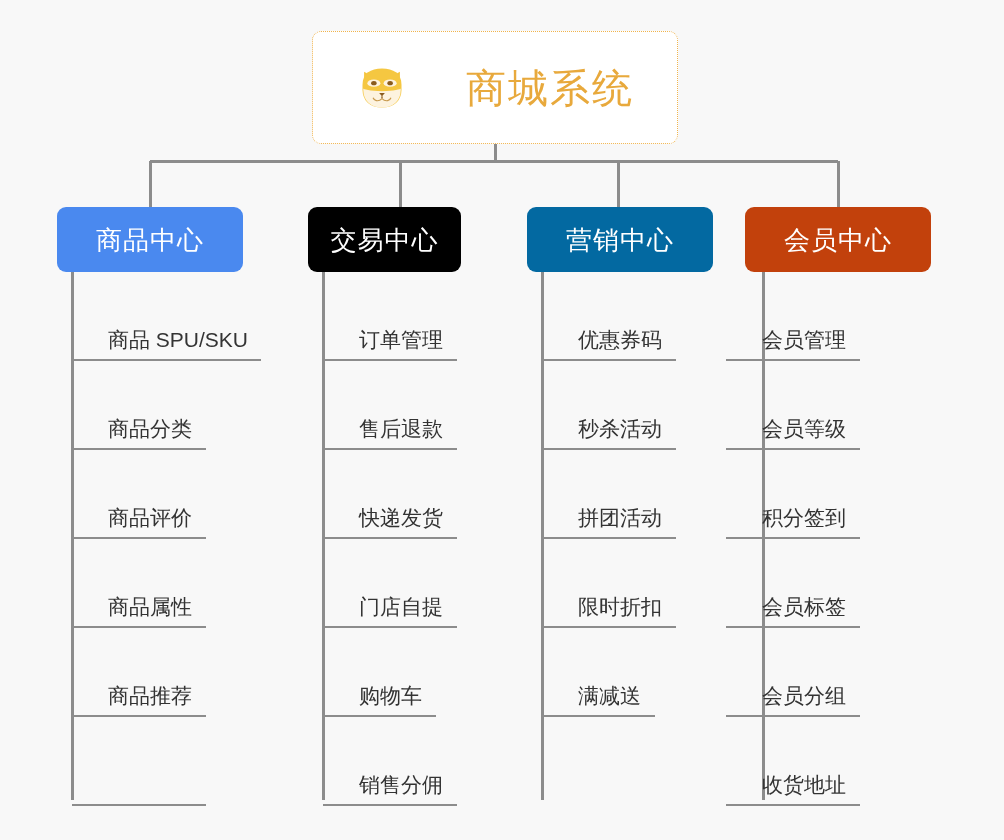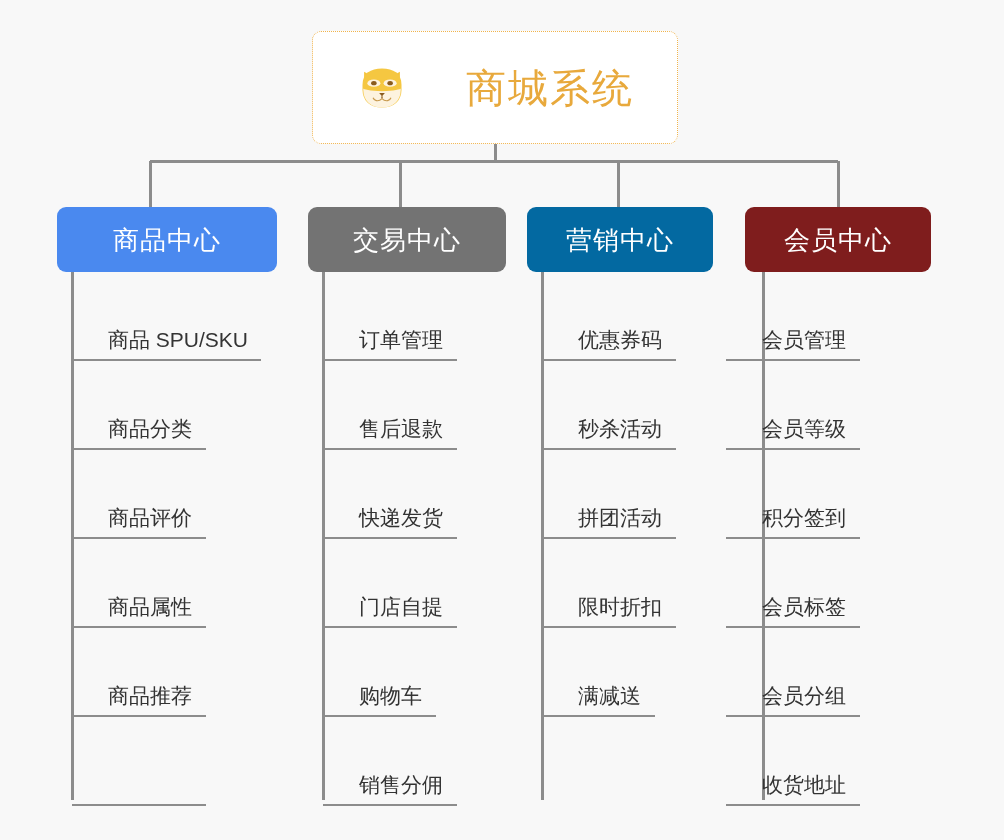--- a/index.html
+++ b/index.html
@@ -154,21 +154,21 @@
         <path d="M32 42 L32 45" stroke="#8a5b1c" stroke-width="1.6" fill="none"></path>
         <path d="M32 45 C27 50 22 47 21 44" stroke="#c89a4e" stroke-width="1.5" fill="none"></path>
         <path d="M32 45 C37 50 42 47 43 44" stroke="#c89a4e" stroke-width="1.5" fill="none"></path>
       </svg>
     </span>
     <span class="root-title">商城系统</span>
   </div>
 
   <div id="branch-root">
       <div class="branch" style="left: 0px;">
-        <div class="cat-box" style="left: 57px; width: 220px; background: rgb(74, 137, 239);">
+        <div class="cat-box" style="left: 57px; width: 186px; background: rgb(74, 137, 239);">
           <span class="cat-label">商品中心</span>
         </div>
         <div class="leaf-list" style="left: 72px;">
           <div class="leaf-item">
             <span class="leaf-label">商品 SPU/SKU</span>
             <div class="leaf-underline" style="width: 189px;"></div>
           </div>
           <div class="leaf-item">
             <span class="leaf-label">商品分类</span>
             <div class="leaf-underline" style="width: 134px;"></div>
@@ -184,21 +184,21 @@
           <div class="leaf-item">
             <span class="leaf-label">商品推荐</span>
             <div class="leaf-underline" style="width: 134px;"></div>
           </div>
           <div class="leaf-item">
             <div class="leaf-underline" style="width: 134px;"></div>
           </div>
         </div>
       </div>
       <div class="branch" style="left: 0px;">
-        <div class="cat-box" style="left: 308px; width: 198px; background: #737373;">
+        <div class="cat-box" style="left: 308px; width: 153px; background: #000000;">
           <span class="cat-label">交易中心</span>
         </div>
         <div class="leaf-list" style="left: 323px;">
           <div class="leaf-item">
             <span class="leaf-label">订单管理</span>
             <div class="leaf-underline" style="width: 134px;"></div>
           </div>
           <div class="leaf-item">
             <span class="leaf-label">售后退款</span>
             <div class="leaf-underline" style="width: 134px;"></div>
@@ -242,21 +242,21 @@
             <span class="leaf-label">限时折扣</span>
             <div class="leaf-underline" style="width: 134px;"></div>
           </div>
           <div class="leaf-item">
             <span class="leaf-label">满减送</span>
             <div class="leaf-underline" style="width: 113px;"></div>
           </div>
         </div>
       </div>
       <div class="branch" style="left: 0px;">
-        <div class="cat-box" style="left: 745px; width: 186px; background: #7f1d1d;">
+        <div class="cat-box" style="left: 745px; width: 186px; background: #c2410c;">
           <span class="cat-label">会员中心</span>
         </div>
         <div class="leaf-list" style="left: 726px;">
           <div class="leaf-item">
             <span class="leaf-label">会员管理</span>
             <div class="leaf-underline" style="width: 134px;"></div>
           </div>
           <div class="leaf-item">
             <span class="leaf-label">会员等级</span>
             <div class="leaf-underline" style="width: 134px;"></div>

